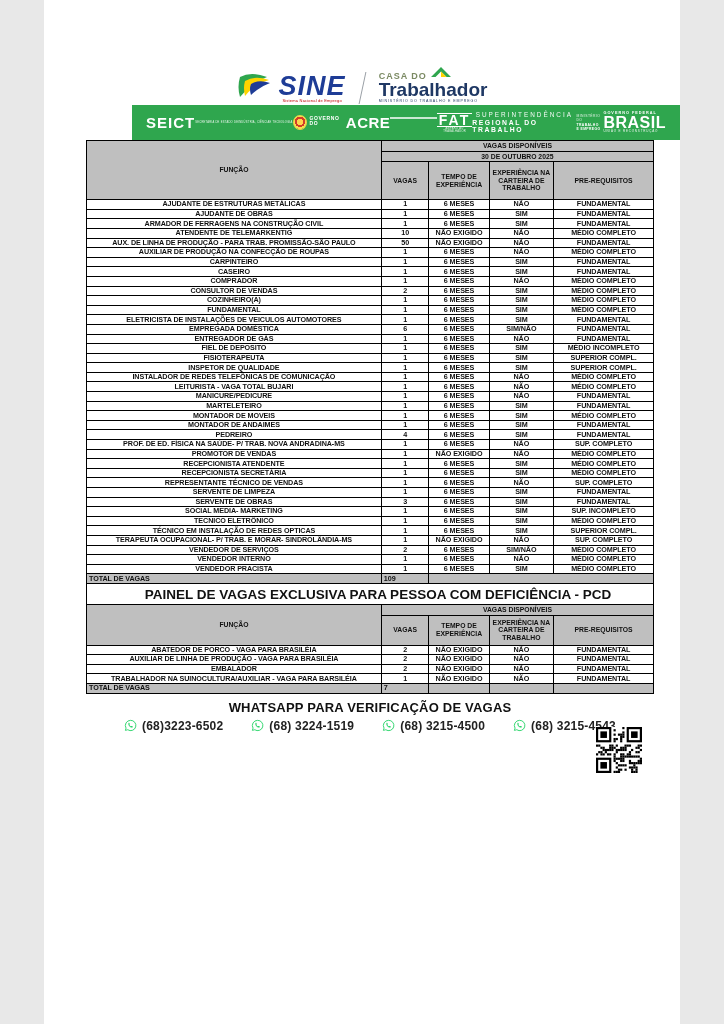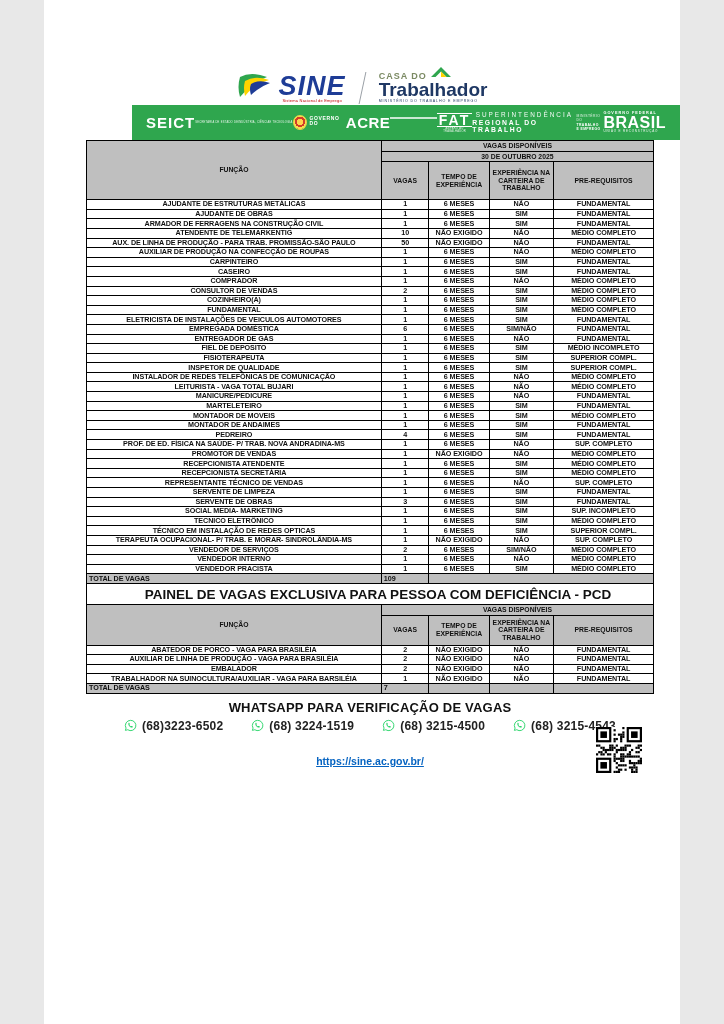--- a/index.html
+++ b/index.html
@@ -546,21 +546,20 @@
         <span class="wa-item">
           <span class="wa-icon">
             <svg width="13" height="13" viewBox="0 0 24 24">
               <path d="M12 2.5a9.5 9.5 0 0 0-8.2 14.3L2.6 21l4.4-1.2A9.5 9.5 0 1 0 12 2.5z" fill="none" stroke="#25d366" stroke-width="1.7"></path>
               <path d="M8.4 7.4c.4-.5 1-.5 1.3 0l.9 1.4c.2.4.1.9-.2 1.2l-.5.5c.5 1.3 1.8 2.6 3.1 3.1l.5-.5c.3-.3.8-.4 1.2-.2l1.4.9c.5.3.5.9 0 1.3-.7.7-1.7.9-2.6.6-2.3-.8-4.5-3-5.3-5.3-.3-.9-.1-1.9.2-3z" fill="#25d366"></path>
             </svg>
           </span>
           <span class="wa-num">(68) 3215-4543</span>
         </span>
       </div>
-    <a class="site-link" href="#">https://sine.ac.gov.br/</a>
   </div>
 
   <div class="qr"><svg width="46" height="46">
         <rect x="0" y="0" width="46.00000000000001" height="46.00000000000001" fill="#fff"></rect>
         <rect x="26.28571428571429" y="0" width="2.1904761904761907" height="2.1904761904761907" fill="#000"></rect>
         <rect x="17.523809523809526" y="2.1904761904761907" width="2.1904761904761907" height="2.1904761904761907" fill="#000"></rect>
         <rect x="26.28571428571429" y="4.380952380952381" width="2.1904761904761907" height="2.1904761904761907" fill="#000"></rect>
         <rect x="17.523809523809526" y="6.571428571428572" width="2.1904761904761907" height="2.1904761904761907" fill="#000"></rect>
         <rect x="21.904761904761905" y="6.571428571428572" width="2.1904761904761907" height="2.1904761904761907" fill="#000"></rect>
         <rect x="24.0952380952381" y="6.571428571428572" width="2.1904761904761907" height="2.1904761904761907" fill="#000"></rect>

